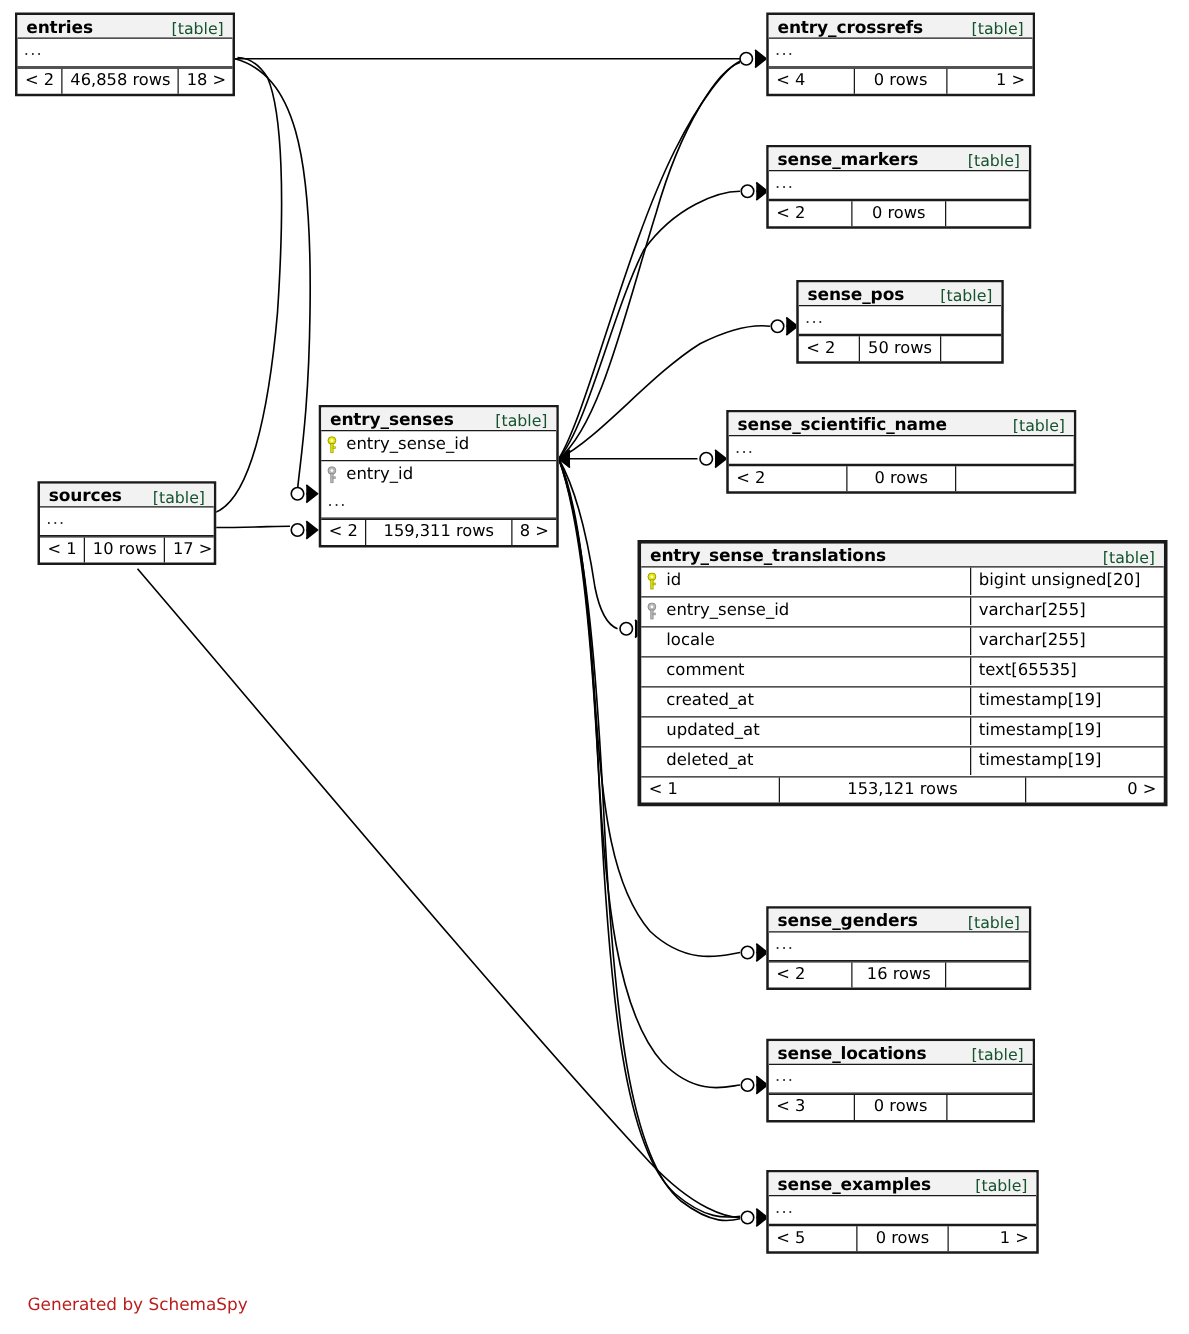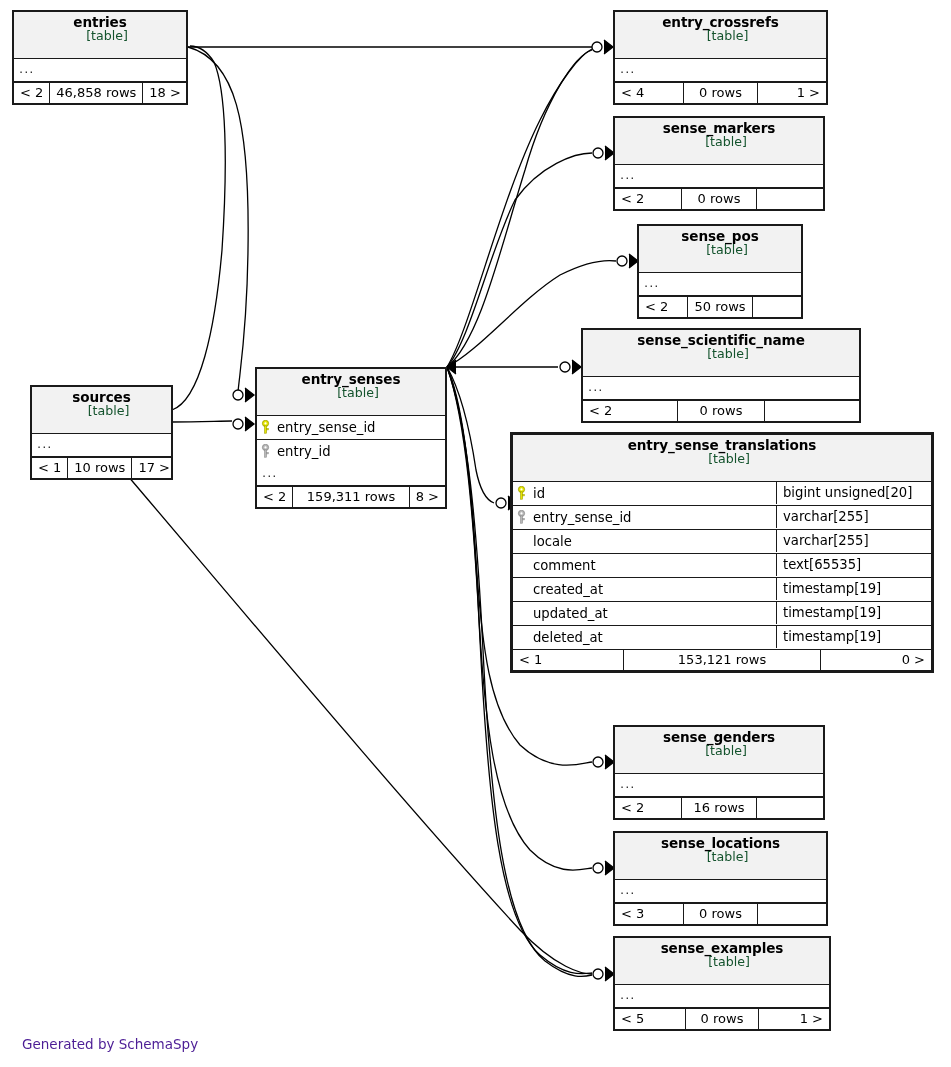--- a/index.html
+++ b/index.html
@@ -35,23 +35,22 @@
     font-size: 13.2px;
     line-height: 1;
     z-index: 5;
   }
   .tbl-header {
     display: flex;
     align-items: center;
     justify-content: space-between;
     background: #f2f2f2;
     border-bottom: 1px solid #1a1a1a;
-    padding: 4px 7px 16px 7px;
+    padding: 4px 7px 0 7px;
     white-space: nowrap;
-    flex-direction: column;
   }
   .tbl-name {
     font-weight: bold;
     font-size: 13.6px;
     letter-spacing: -0.1px;
   }
   .tbl-tag {
     font-size: 12.6px;
     color: #14532d;
     padding-left: 14px;
@@ -113,21 +112,21 @@
     position: relative;
     flex: 0 0 auto;
   }
   .key-icon svg { display: block; }
 
   .footer-credit {
     position: absolute;
     left: 22px;
     top: 1036px;
     font-size: 13.5px;
-    color: #4c1d95;
+    color: #b91c1c;
     white-space: nowrap;
   }
 </style>
 </head>
 <body>
 
 <div id="canvas">
 
   <svg id="edge-layer" viewBox="0 0 951 1067" width="951" height="1067">
     <g fill="none" stroke="#000000" stroke-width="1.3">
@@ -269,21 +268,21 @@
       <span class="tbl-tag">[table]</span>
     </div>
     <div class="ellipsis-row">...</div>
     <div class="tbl-footer">
       <span class="foot-cell foot-left">&lt; 1</span>
       <span class="foot-cell foot-mid">10 rows</span>
       <span class="foot-cell foot-right">17 &gt;</span>
     </div>
   </div>
 
-  <div class="table-node" style="left:255px; top:324px; width:192px;margin-top:43px;">
+  <div class="table-node" style="left:255px; top:324px; width:192px;">
     <div class="tbl-header">
       <span class="tbl-name">entry_senses</span>
       <span class="tbl-tag">[table]</span>
     </div>
     <div class="tbl-rows">
       <div class="col-row">
         <span class="col-name">
           <span class="key-icon">
             <svg width="9" height="14" viewBox="0 0 9 14">
                 <circle cx="4.5" cy="3.4" r="3.1" fill="#e8e800" stroke="#9a9a00" stroke-width="0.8"></circle>

